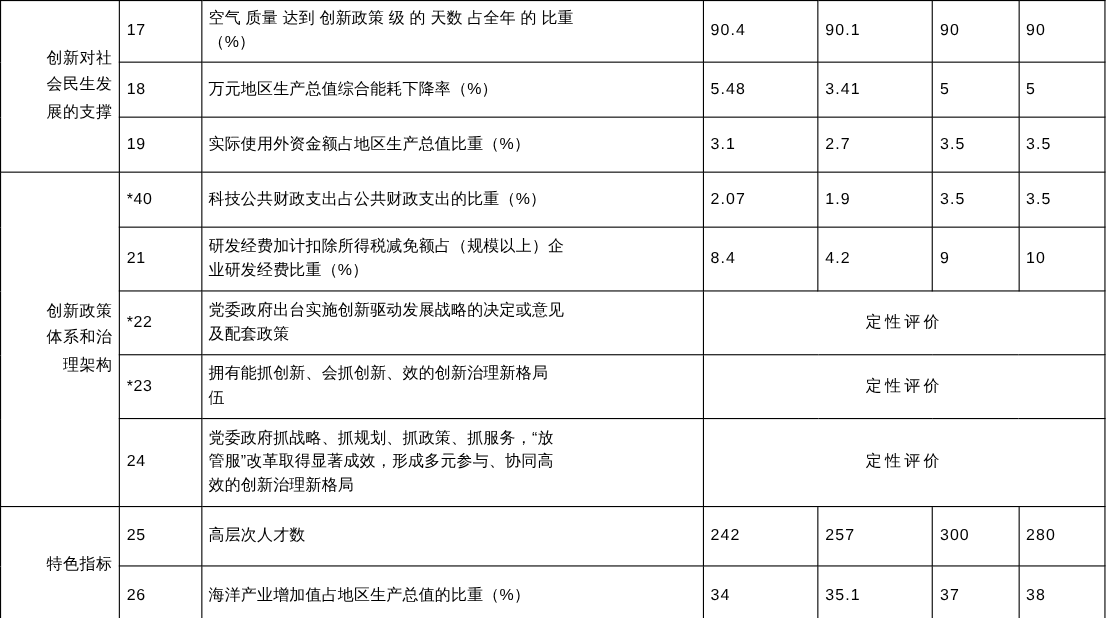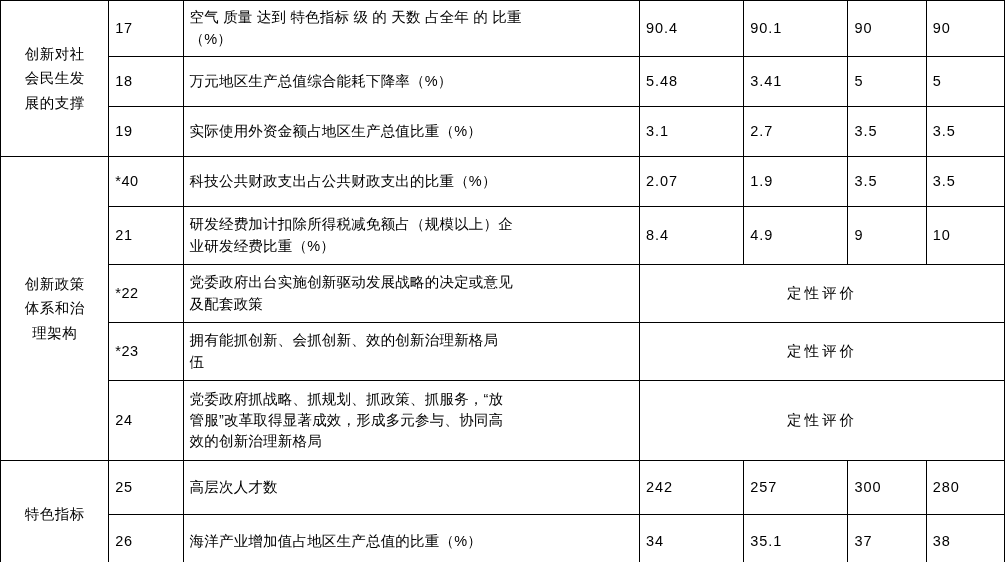--- a/index.html
+++ b/index.html
@@ -37,24 +37,25 @@
   
   col.c-group { width: 108px; }
   col.c-num   { width: 74px; }
   col.c-name  { width: 455px; }
   col.c-v1    { width: 104px; }
   col.c-v2    { width: 104px; }
   col.c-v3    { width: 78px; }
   col.c-v4    { width: 78px; }
 
   td.group {
-    text-align: center;
+    text-align: right;
     vertical-align: middle;
     padding: 4px 8px;
     letter-spacing: 0.5px;
+    font-family: Liberation Mono, monospace;
   }
   td.num {
     text-align: left;
     font-family: "Liberation Sans", sans-serif;
     letter-spacing: 0.5px;
   }
   td.name {
     text-align: left;
     letter-spacing: 0.2px;
   }
@@ -94,21 +95,21 @@
     <tbody>
 
       <tr style="height:56px">
         <td class="group" rowspan="3">
           <span class="group-inner">创新对社
 会民生发
 展的支撑</span>
         </td>
         <td class="num">17</td>
         <td class="name">
-          <span class="name-inner">空气 质量 达到 特色指标 级 的 天数 占全年 的 比重
+          <span class="name-inner">空气 质量 达到 创新政策 级 的 天数 占全年 的 比重
 （%）</span>
         </td>
         <td class="val">90.4</td>
         <td class="val">90.1</td>
         <td class="val">90</td>
         <td class="val">90</td>
       </tr>
 
       <tr style="height:50px">
         <td class="num">18</td>
@@ -148,21 +149,21 @@
         <td class="val">3.5</td>
       </tr>
 
       <tr style="height:58px">
         <td class="num">21</td>
         <td class="name">
           <span class="name-inner">研发经费加计扣除所得税减免额占（规模以上）企
 业研发经费比重（%）</span>
         </td>
         <td class="val">8.4</td>
-        <td class="val">4.9</td>
+        <td class="val">4.2</td>
         <td class="val">9</td>
         <td class="val">10</td>
       </tr>
 
       <tr style="height:58px">
         <td class="num">*22</td>
         <td class="name">
           <span class="name-inner">党委政府出台实施创新驱动发展战略的决定或意见
 及配套政策</span>
         </td>

